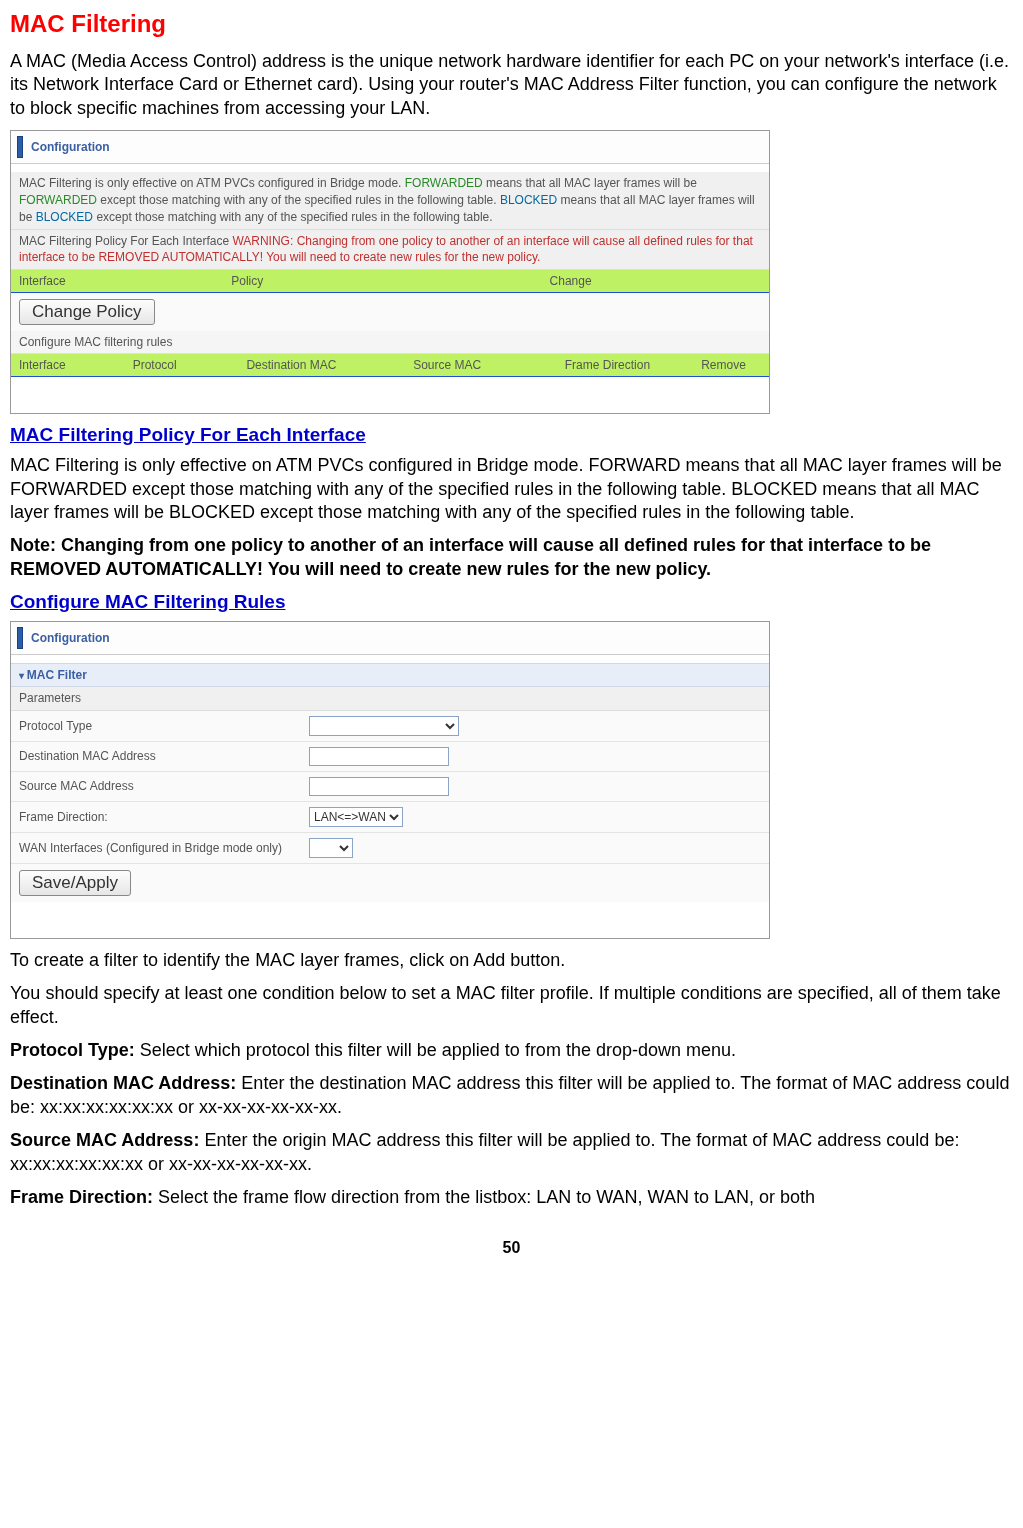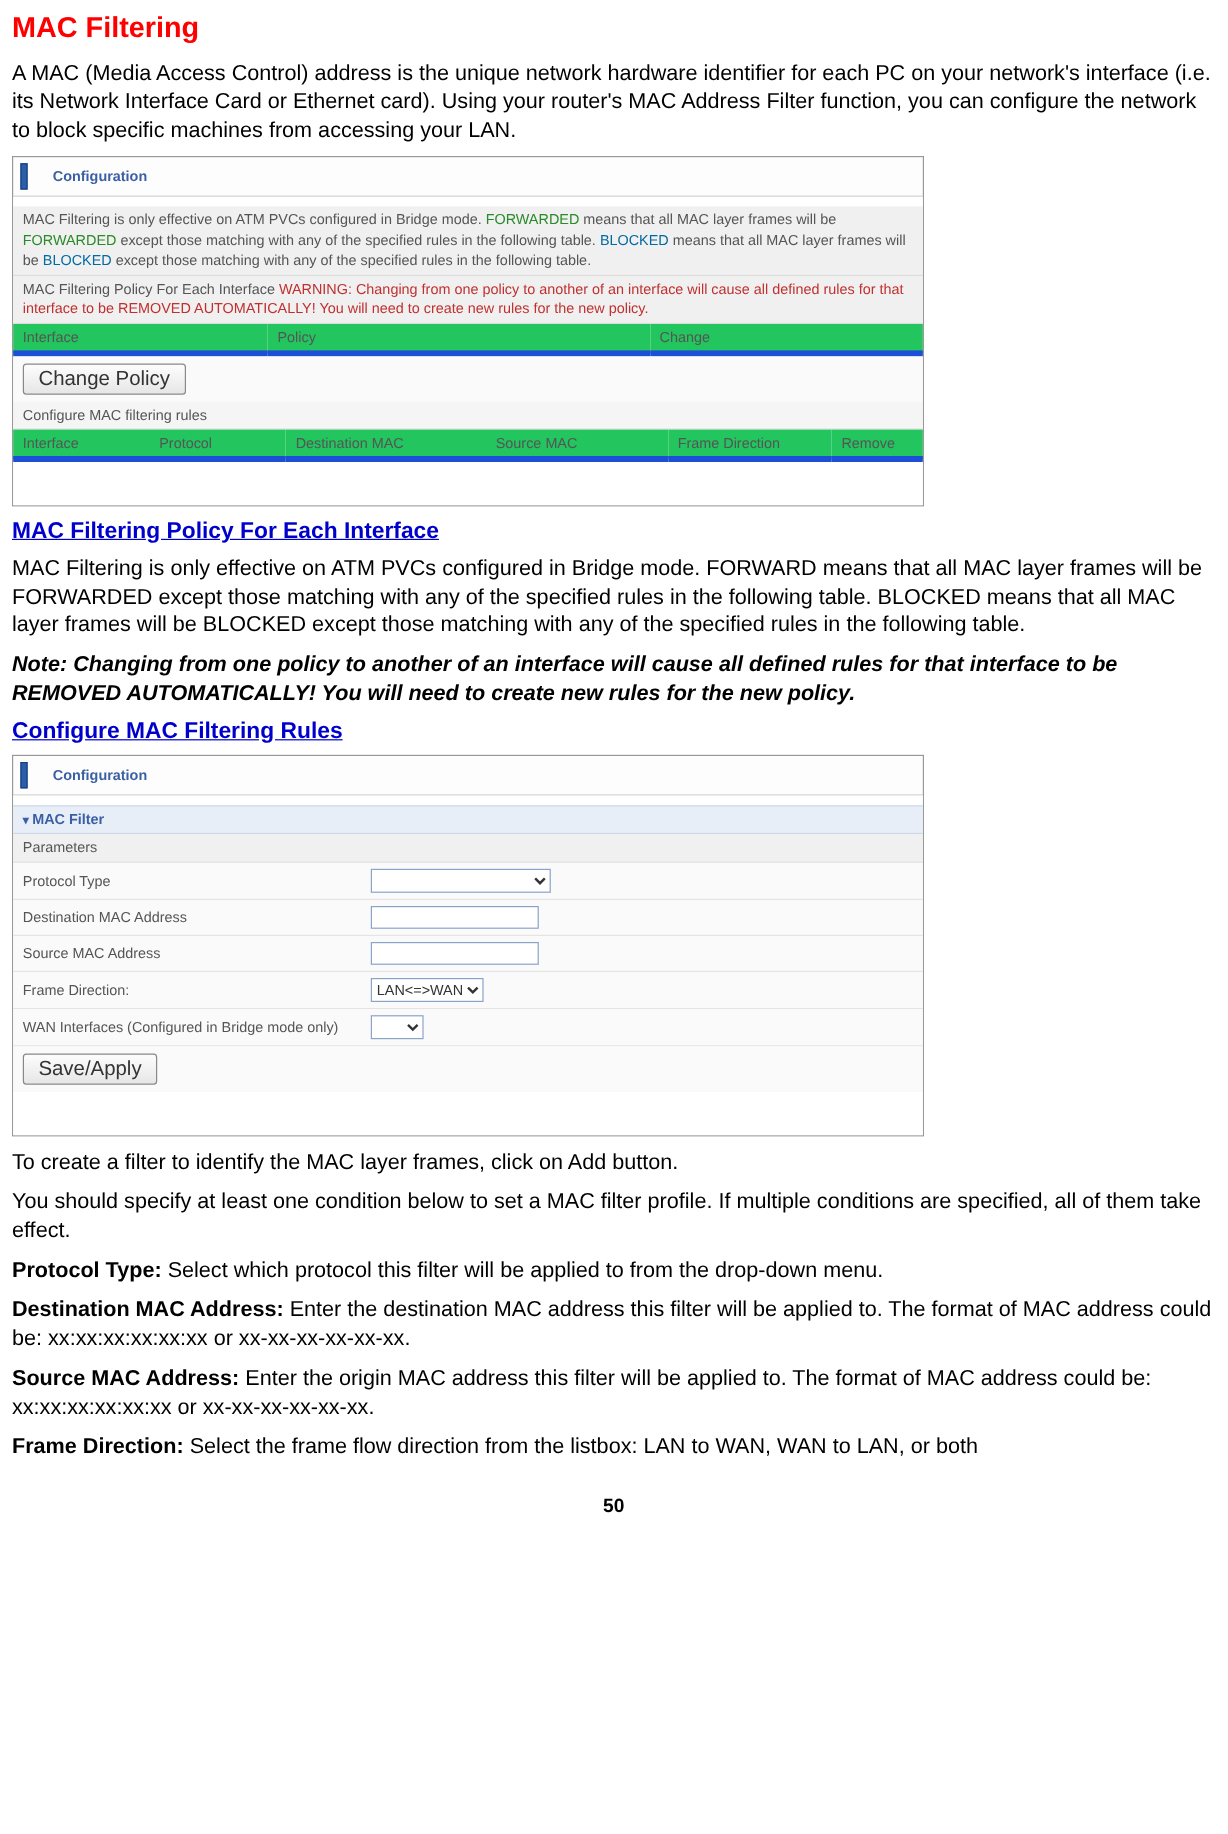--- a/index.html
+++ b/index.html
@@ -6,39 +6,39 @@
     body {
       font-family: Arial, Helvetica, sans-serif;
       font-size: 18px;
       color: #000;
       background: #fff;
       width: 1023px;
       padding: 10px 10px 20px 10px;
     }
     .title-red { color: #ff0000; font-weight: bold; font-size: 24px; margin-bottom: 12px; }
     .body-text { margin-bottom: 10px; line-height: 1.3; }
-    .body-text.italic { font-style: italic; font-weight: bold; }
+    .body-text.italic { font-weight: bold; }
     .subhead { color: #0000cc; font-weight: bold; text-decoration: underline; font-size: 19px; margin: 8px 0 8px 0; }
     .label-run { font-weight: bold; text-align: right; }
     .page-num { text-align: center; font-weight: bold; margin-top: 30px; font-size: 16px;}
     .ss {
       border: 1px solid #999;
       background: #fdfdfd;
       margin: 8px 0 10px 0;
       width: 760px;
       font-size: 12px;
       color: #555;
       position: relative;
     }
     .ss .config-bar {
       border-bottom: 1px solid #ccc;
       padding: 5px 6px;
       display: flex;
       align-items: center;
-      gap: 21px;
+      gap: 8px;
       color: #3a5fa3;
       font-weight: bold;
     }
     .ss .config-bar .bluebar {
       width: 6px;
       height: 22px;
       background: #2b5ea8;
       border: 1px solid #1a4080;
     }
     .ss .section-hdr {
@@ -62,24 +62,24 @@
       line-height: 1.4;
     }
     .ss .gray-row .green { color: #2a8a2a; }
     .ss .gray-row .red { color: #0369a1; }
     .ss .gray-row .warn { color: #c03030; }
     .ss .tbl {
       width: 100%;
       border-collapse: collapse;
     }
     .ss .tbl td {
-      border-bottom: 5px solid #1d4ed8;
+      border-bottom: 1px solid #1d4ed8;
       padding: 4px 8px;
       color: #555;
-      background: #22c55e;
+      background: #bef264;
       margin-top: 32px;
     }
     .ss .param-row {
       display: flex;
       align-items: center;
       border-bottom: 1px solid #e4e4e4;
       background: #fafafa;
       padding: 5px 8px;
     }
     .ss .param-label { width: 290px; color: #555; }

